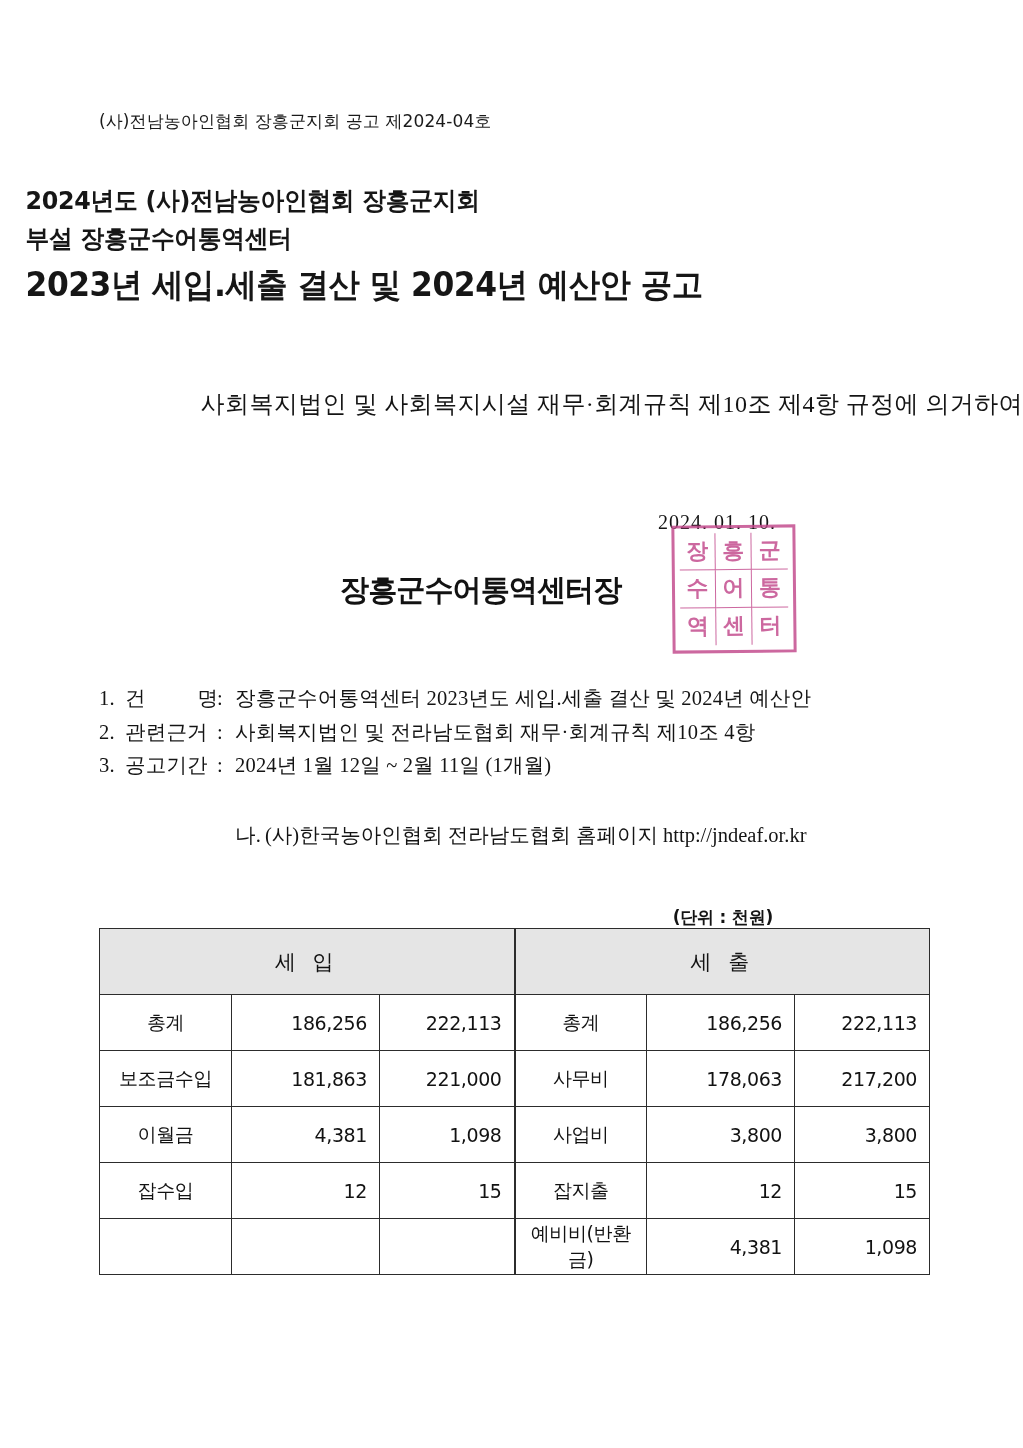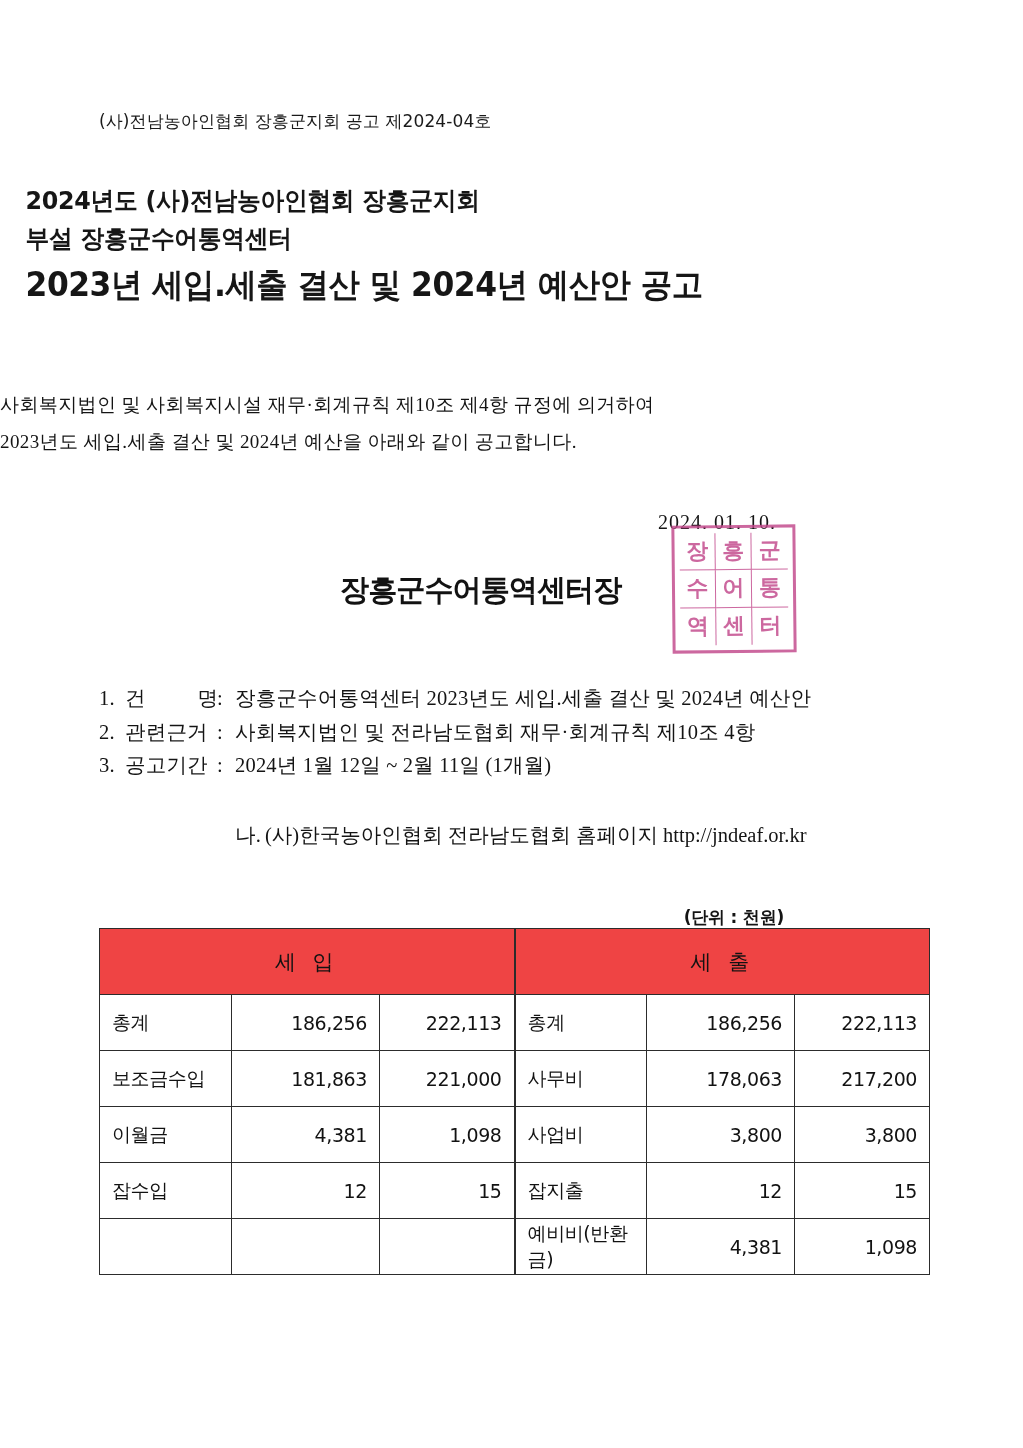--- a/index.html
+++ b/index.html
@@ -59,22 +59,22 @@
     margin-top: 4px;
     transform: scaleX(0.95);
   }
 
   
   .intro {
     position: absolute;
     left: 0;
     top: 386px;
     width: 1023px;
-    text-align: left;
-    font-size: 19px;
+    text-align: right;
+    font-size: 24px;
     line-height: 37px;
     letter-spacing: 0.4px;
     color: #141414;
   }
 
   
   .doc-date {
     position: absolute;
     right: 92px;
     top: 487px;
@@ -179,21 +179,21 @@
     width: 30px;
   }
   .url-text {
     font-family: "Liberation Serif", "DejaVu Serif", serif;
     letter-spacing: 0;
   }
 
   
   .unit-note {
     position: absolute;
-    right: 84px;
+    right: 95px;
     top: 906px;
     font-family: "DejaVu Sans", "Liberation Sans", sans-serif;
     font-weight: bold;
     font-size: 17px;
     letter-spacing: -0.2px;
     color: #141414;
     white-space: nowrap;
   }
 
   
@@ -214,36 +214,36 @@
   table.budget th {
     border: 1.5px solid #2c2c2c;
     height: 56px;
     padding: 0 12px;
     font-size: 19px;
     font-weight: normal;
     letter-spacing: -0.4px;
     box-sizing: border-box;
   }
   table.budget .grp-head {
-    background: #ef4444;
+    background: #e5e5e5;
     font-size: 21px;
     letter-spacing: 5px;
     text-align: center;
     height: 66px;
     font-weight: normal;
   }
   table.budget .col-head {
     background: #ccd2dd;
     text-align: center;
     font-weight: bold;
     font-size: 19px;
     height: 52px;
   }
   table.budget td.cat {
-    text-align: left;
+    text-align: center;
   }
   table.budget td.num {
     text-align: right;
   }
   table.budget .mid-left {
     border-left: 2.5px solid #2c2c2c;
   }
   .c-cat  { width: 132px; }
   .c-set  { width: 148px; }
   .c-bud  { width: 135px; }
@@ -256,21 +256,20 @@
   <div class="doc-number">(사)전남농아인협회 장흥군지회 공고 제2024-04호</div>
 
   <div class="title-block">
     <div class="title-line-1">2024년도 (사)전남농아인협회 장흥군지회</div>
     <div class="title-line-2">부설 장흥군수어통역센터</div>
     <div class="title-line-3">2023년 세입.세출 결산 및 2024년 예산안 공고</div>
   </div>
 
   <div class="intro">
     <div>사회복지법인 및 사회복지시설 재무·회계규칙 제10조 제4항 규정에 의거하여</div>
-    <div>2023년도 세입.세출 결산 및 2024년 예산을 아래와 같이 공고합니다.</div>
   </div>
 
   <div class="doc-date">2024. 01. 10.</div>
 
   <div class="signature-row">
     <div class="signature-name">장흥군수어통역센터장</div>
     <div class="seal">
       <div class="seal-grid">
         <div class="seal-cell">장</div>
         <div class="seal-cell">흥</div>

